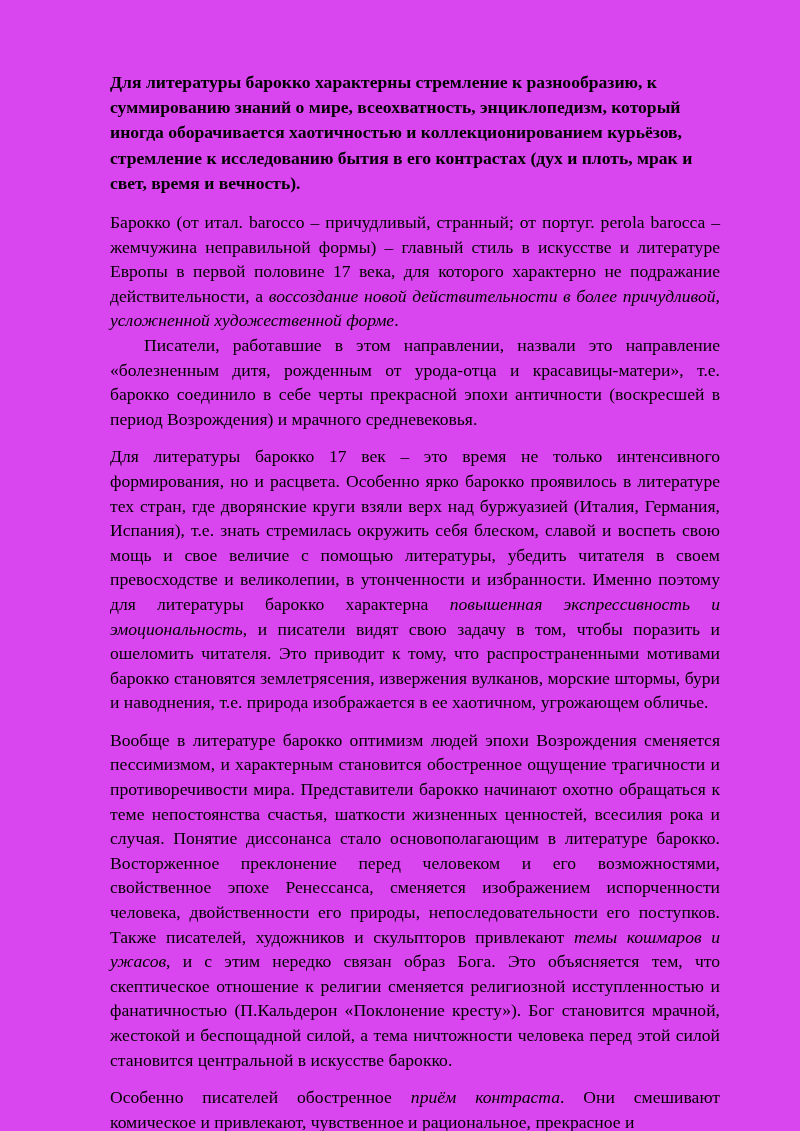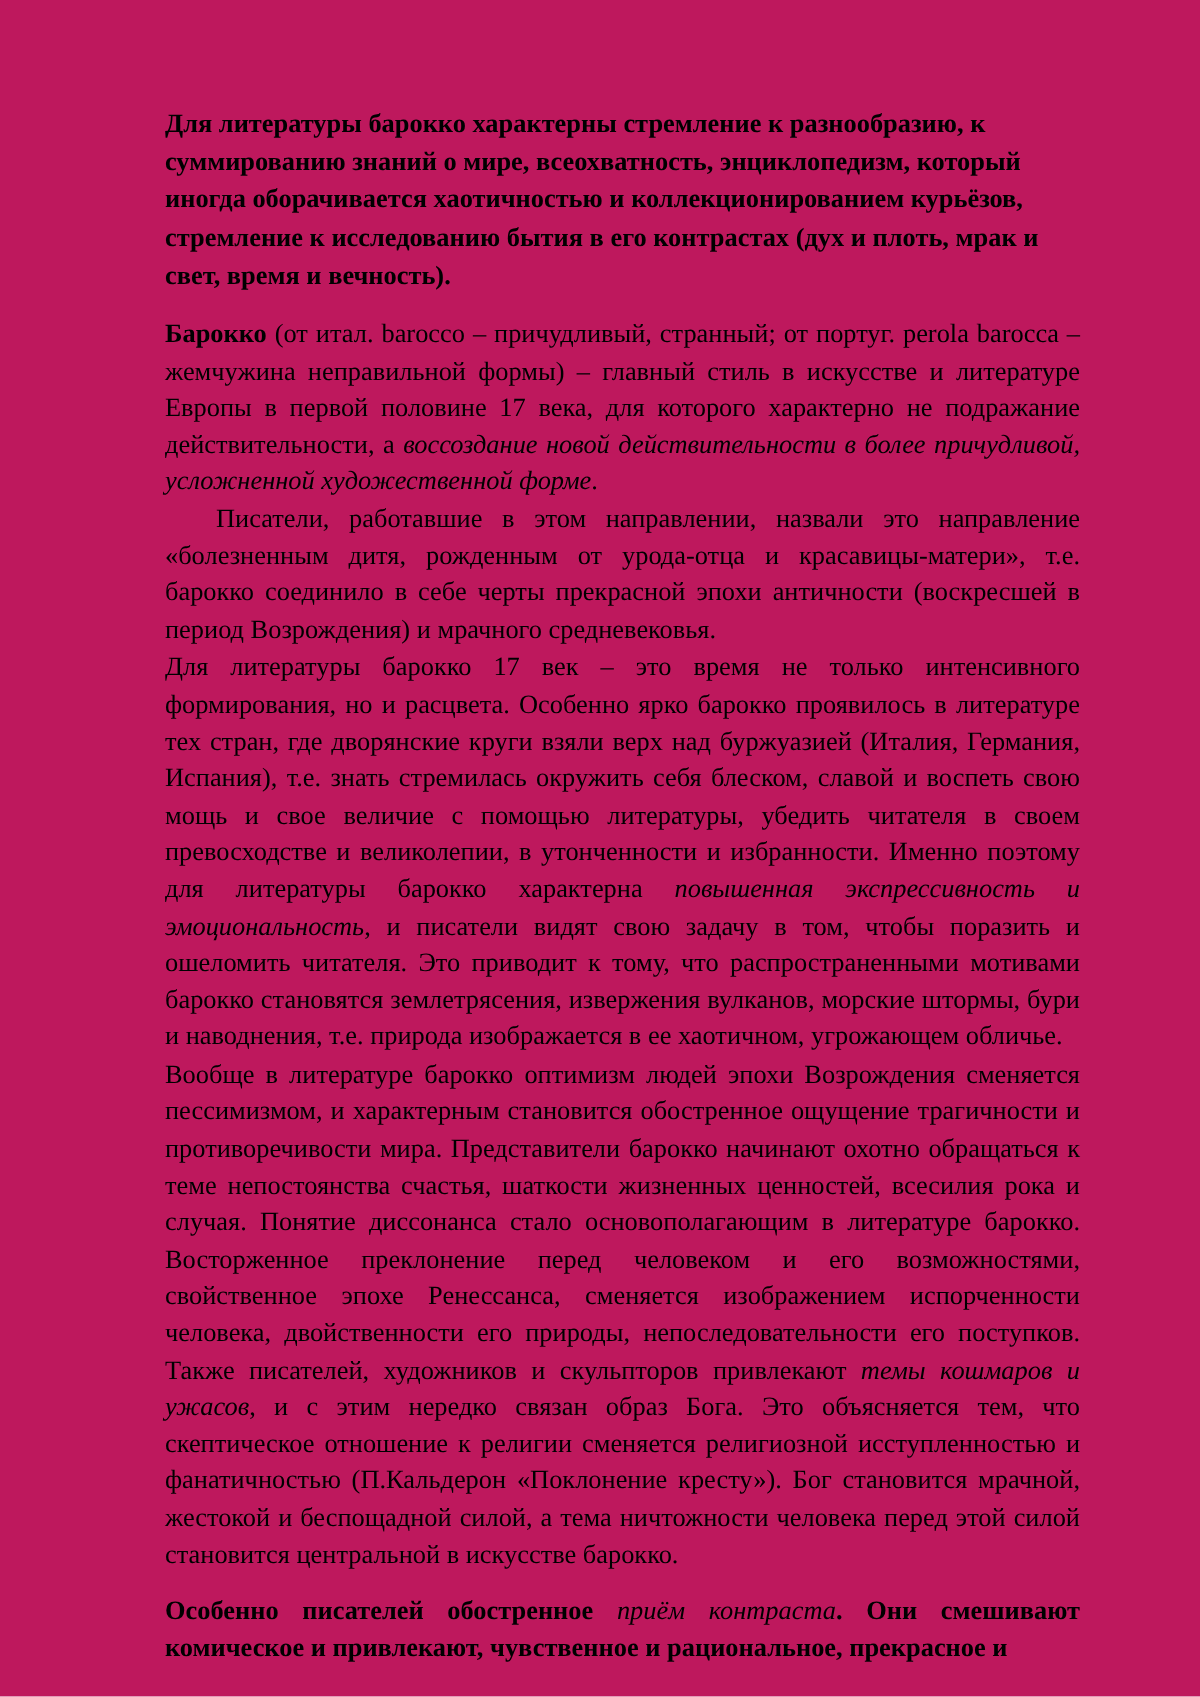--- a/index.html
+++ b/index.html
@@ -12,21 +12,21 @@
     width: 800px;
     height: 1131px;
     font-family: "Liberation Serif", "DejaVu Serif", serif;
     color: #000000;
     overflow: hidden;
   }
   .page {
     position: relative;
     width: 800px;
     height: 1131px;
-    background: #be185d;
+    background: #d946ef;
     box-sizing: border-box;
     padding: 70px 80px 0 110px;
   }
   .doc-body {
     width: 610px;
   }
   p {
     margin: 0;
     font-size: 17.6px;
     line-height: 24.6px;
@@ -37,31 +37,31 @@
   p.lead {
     font-weight: bold;
     text-align: left;
     margin-bottom: 14px;
     line-height: 25.2px;
   }
   p.body-para {
     margin-bottom: 0;
   }
   p.gap-before {
-    margin-top: 1px;
+    margin-top: 13px;
   }
   p.indent-first {
     text-indent: 34px;
   }
   p.closing {
     font-weight: bold;
     margin-top: 13px;
     line-height: 25.2px;
   }
-  .b { font-weight: bold; }
+  .b { font-weight: normal; }
   .i { font-style: italic; }
   .bi { font-weight: normal; font-style: italic; }
   
   .tail-clip {
     overflow: hidden;
     max-height: 56px;
   }
 </style>
 </head>
 <body>

